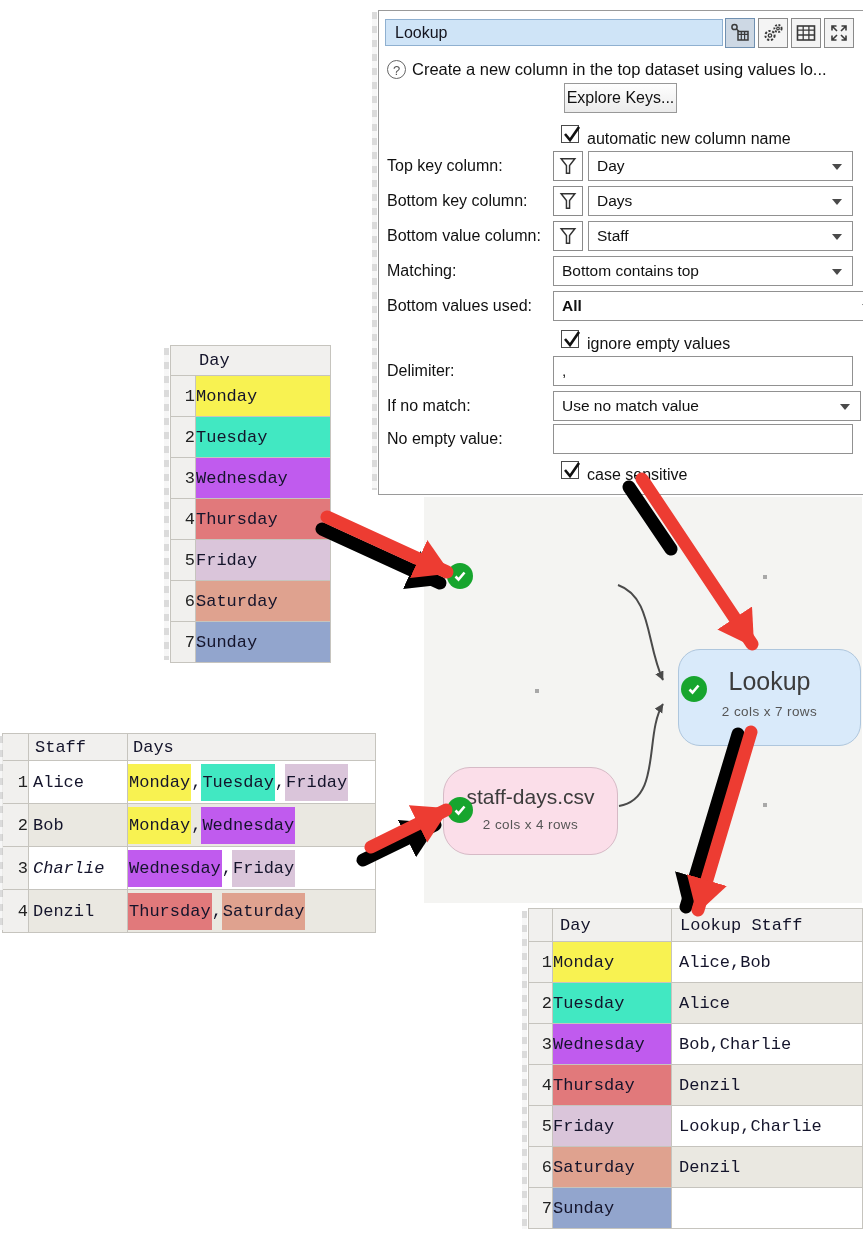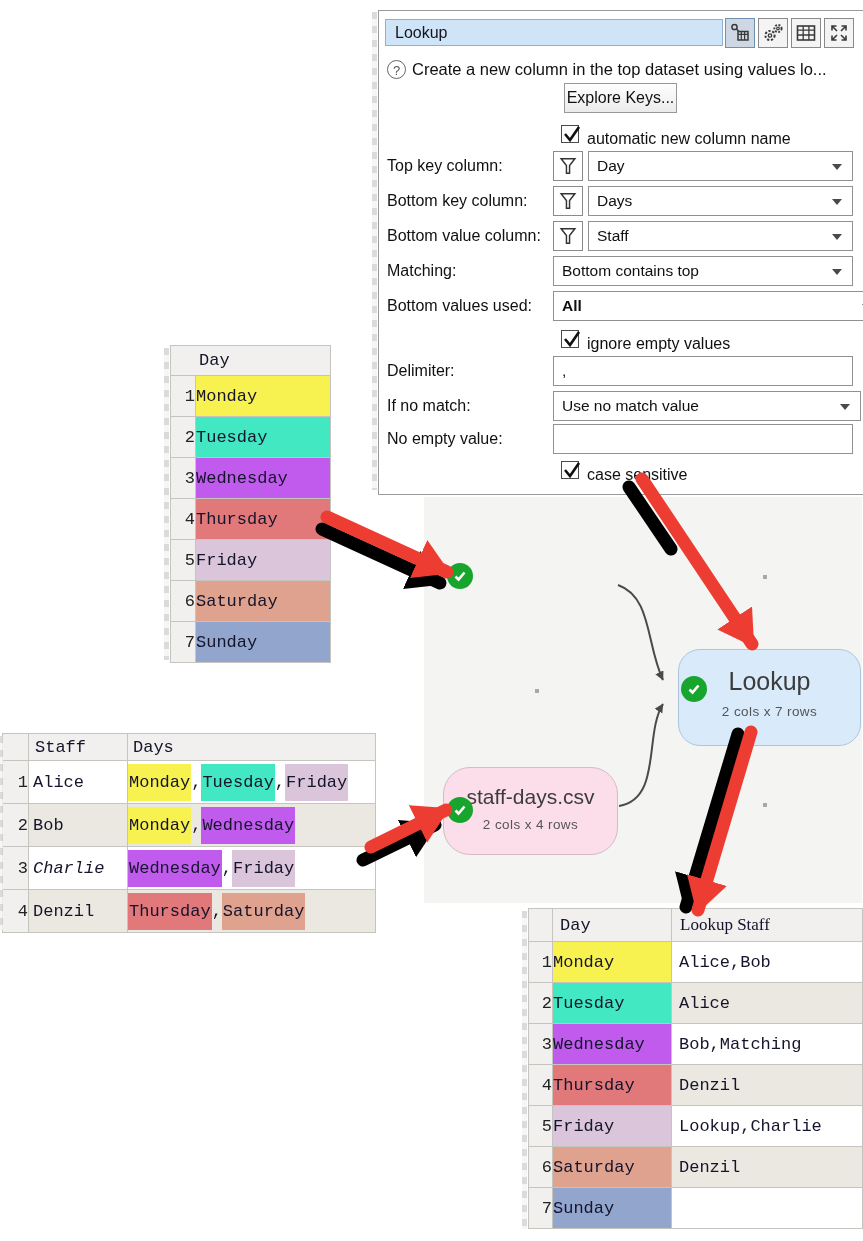--- a/index.html
+++ b/index.html
@@ -271,38 +271,38 @@
   <table class="grid abs" id="result-table" style="left:528px;top:908px;width:334px;">
     <colgroup>
         <col style="width:24px">
         <col style="width:119px">
         <col style="width:191px">
       </colgroup>
     <thead>
         <tr style="height:33px;">
       <th></th>
       <th style="padding-left:7px;">Day</th>
-      <th style="padding-left:8px;font-family:Liberation Serif, serif;">Lookup Staff</th>
+      <th style="padding-left:8px;">Lookup Staff</th>
     </tr>
       </thead>
     <tbody id="result-body">
         <tr style="height: 41px;">
           <td class="num">1</td>
           <td class="val" style="background: rgb(248, 242, 81);">Monday</td>
           <td class="val" style="padding-left: 7px;">Alice,Bob</td>
         </tr>
         <tr style="height: 41px; background: rgb(234, 232, 225);">
           <td class="num">2</td>
           <td class="val" style="background: rgb(65, 232, 194);">Tuesday</td>
           <td class="val" style="padding-left: 7px;">Alice</td>
         </tr>
         <tr style="height: 41px;">
           <td class="num">3</td>
           <td class="val" style="background: rgb(192, 91, 238);">Wednesday</td>
-          <td class="val" style="padding-left: 7px;">Bob,Matching</td>
+          <td class="val" style="padding-left: 7px;">Bob,Charlie</td>
         </tr>
         <tr style="height: 41px; background: rgb(234, 232, 225);">
           <td class="num">4</td>
           <td class="val" style="background: rgb(225, 121, 123);">Thursday</td>
           <td class="val" style="padding-left: 7px;">Denzil</td>
         </tr>
         <tr style="height: 41px;">
           <td class="num">5</td>
           <td class="val" style="background: rgb(218, 197, 218);">Friday</td>
           <td class="val" style="padding-left: 7px;">Lookup,Charlie</td>

